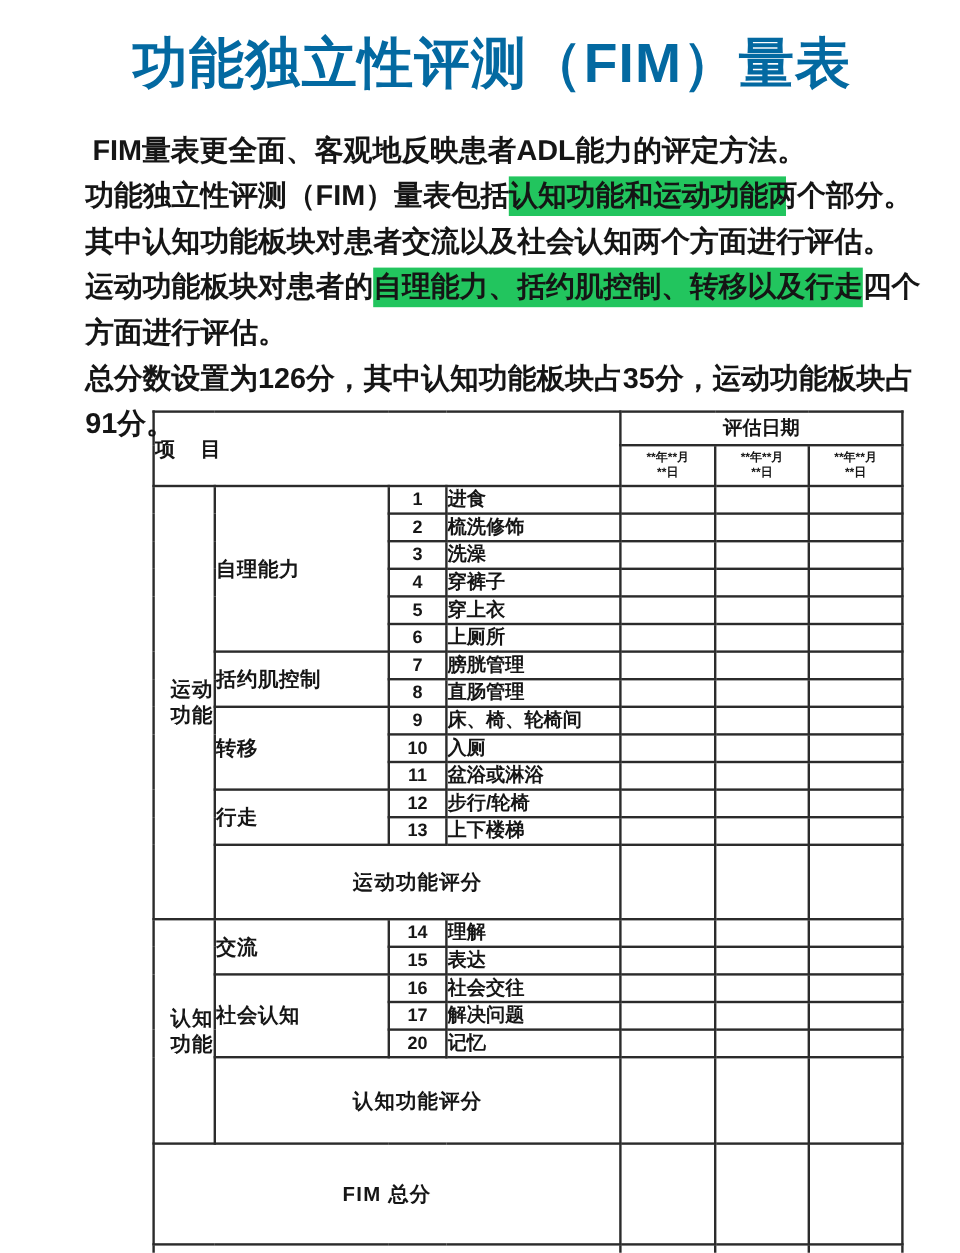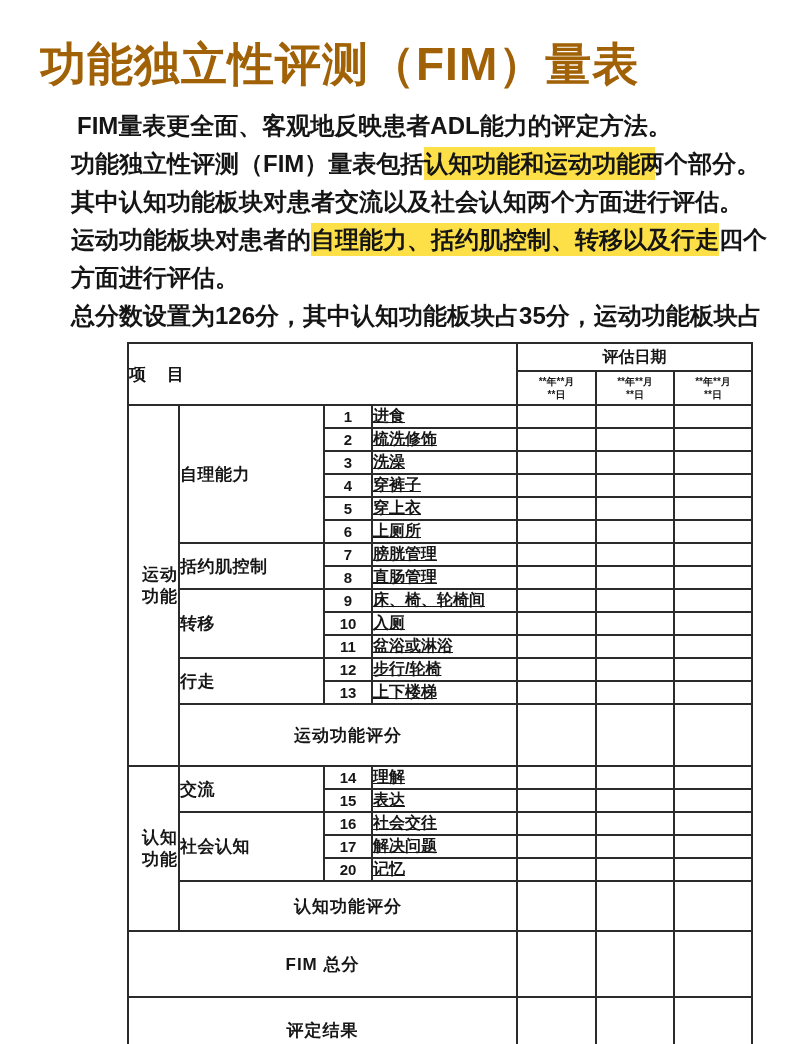--- a/index.html
+++ b/index.html
@@ -9,82 +9,84 @@
     background:#ffffff;
     position:relative;
     overflow:hidden;
     font-family:"Liberation Sans","DejaVu Sans",sans-serif;
     color:#151515;
     -webkit-font-smoothing:antialiased;
   }
 
   
   .page-title {
-    position:absolute; top:34px; left:40px; width:740px;
+    position:absolute; top:22px; left:40px; width:740px;
+    text-align:center;
     font-size:46px; font-weight:900; letter-spacing:1px;
-    color:#a16207;
+    color:#0369a1;
     white-space:nowrap;
   }
 
   
   .intro {
     position:absolute; left:71px; top:107px; width:700px;
     font-size:24px; font-weight:700; line-height:38px;
     z-index:2;
   }
   .intro .ln { white-space:nowrap; height:38px; }
   .intro .ln.indent { padding-left:6px; }
   mark.hl {
-    background:#fde047; color:inherit;
+    background:#22c55e; color:inherit;
     padding:3px 0;
   }
   mark.hl.bleed { padding-right:15px; margin-right:-15px; }
 
   
   table.fim {
     position:absolute; left:127px; top:342px; z-index:1;
     width:624px;
     border-collapse:collapse; table-layout:fixed;
     background:transparent;
   }
   table.fim td {
     border:2px solid #2b2b2b;
     padding:0; font-weight:700; color:#161616;
     overflow:hidden;
   }
   tr.rh1 { height:28px; }
   tr.rh2 { height:34px; }
   tr.ri  { height:21px; }
   tr.rs-motor { height:62px; }
-  tr.rs-cog   { height:50px; }
-  tr.rs-total { height:66px; }
+  tr.rs-cog   { height:72px; }
+  tr.rs-total { height:84px; }
   tr.rs-result{ height:67px; }
 
   td.ph  { font-size:17px; text-align:left; letter-spacing:2px; }
   td.dgh { font-size:16px; text-align:center; }
   td.dch { font-size:10px; text-align:center; white-space:pre-line; line-height:1.35; }
   td.cat { font-size:17px; text-align:right; white-space:pre-line; line-height:1.25; letter-spacing:1px; }
   td.sub { font-size:17px; text-align:left; letter-spacing:0.5px; }
   td.num { font-size:15px; text-align:center; }
-  td.itm { font-size:16px; text-align:left; padding-left:10px; white-space:nowrap;text-decoration:underline; }
+  td.itm { font-size:16px; text-align:left; padding-left:10px; white-space:nowrap; }
   td.score-label { font-size:17px; text-align:center; letter-spacing:1px; }
   td.dc  { background:transparent; }
 </style>
 </head>
 <body>
 
 <div class="page-title">功能独立性评测（FIM）量表</div>
 
 <div class="intro">
   <div class="ln indent">FIM量表更全面、客观地反映患者ADL能力的评定方法。</div>
   <div class="ln"><span>功能独立性评测（FIM）量表包括</span><mark class="hl bleed">认知功能和运动功能</mark><span>两个部分。</span></div>
   <div class="ln">其中认知功能板块对患者交流以及社会认知两个方面进行评估。</div>
   <div class="ln"><span>运动功能板块对患者的</span><mark class="hl">自理能力、括约肌控制、转移以及行走</mark><span>四个</span></div>
   <div class="ln">方面进行评估。</div>
   <div class="ln">总分数设置为126分，其中认知功能板块占35分，运动功能板块占</div>
+  <div class="ln">91分。</div>
 </div>
 
 <table class="fim">
   <colgroup>
     <col style="width:51px">
       <col style="width:145px">
       <col style="width:48px">
       <col style="width:145px">
     <col style="width:79px">
       <col style="width:78px">

